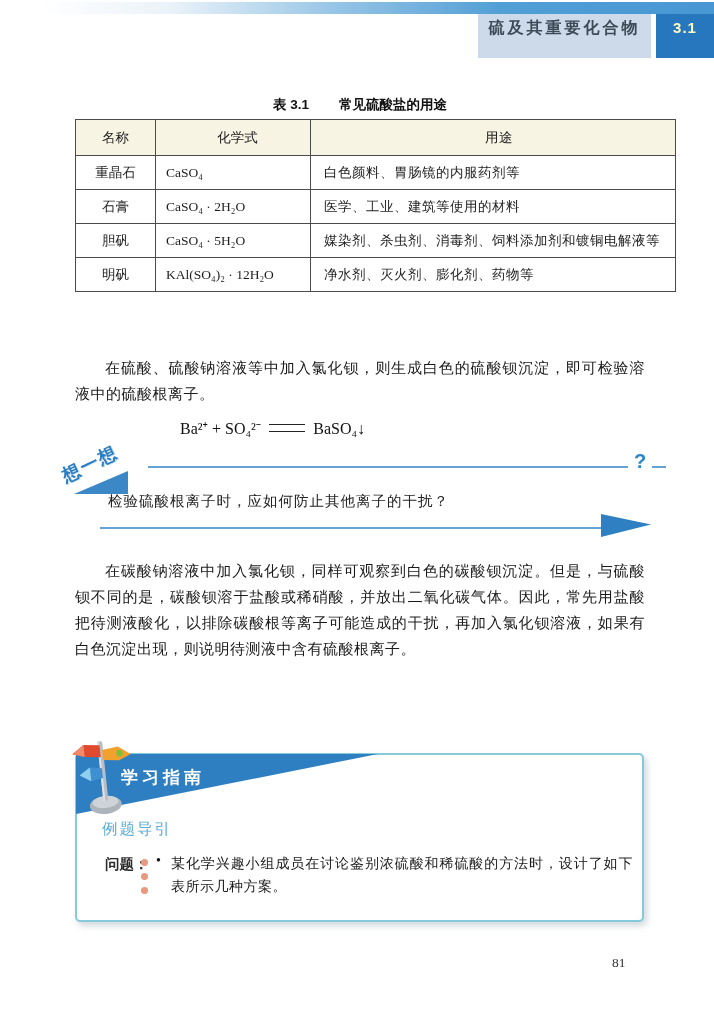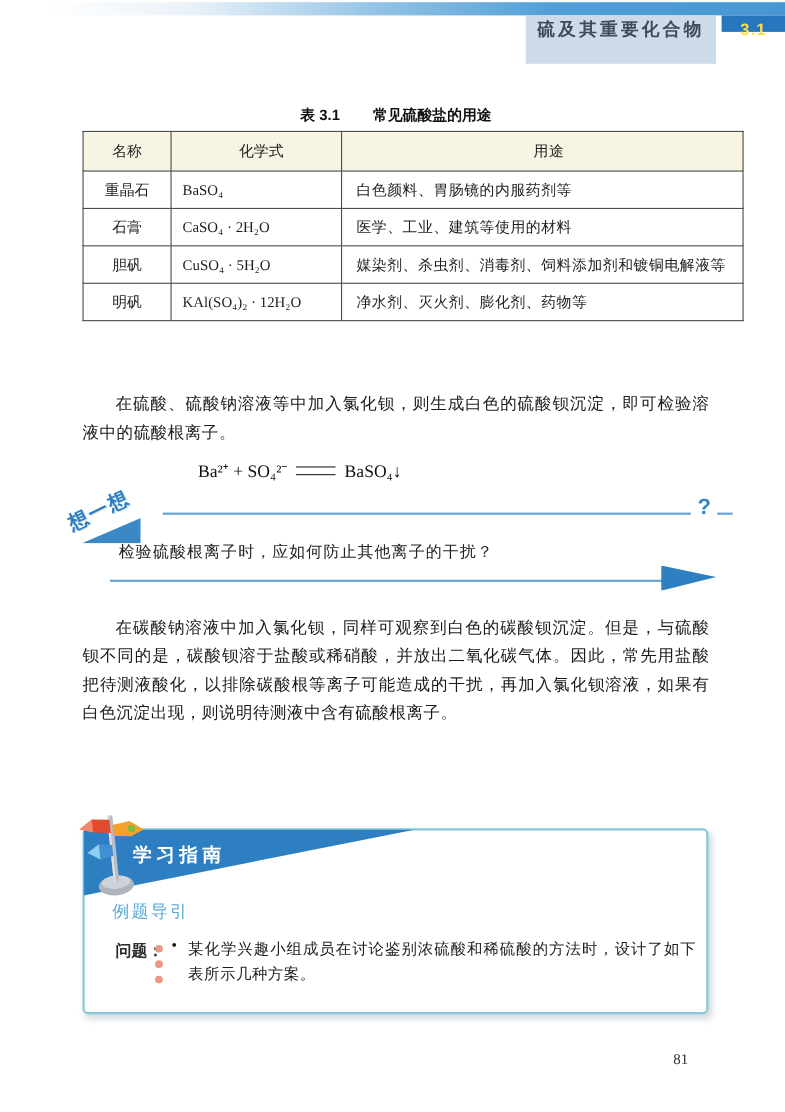--- a/index.html
+++ b/index.html
@@ -3,22 +3,22 @@
 <meta charset="utf-8">
 <style>
   html,body{margin:0;padding:0;background:#e9e9e9;}
   .page{position:relative;width:714px;height:1011px;background:#ffffff;overflow:hidden;
         font-family:"Liberation Serif",serif;}
   
   .topbar{position:absolute;left:0;top:2px;width:714px;height:12px;
     background:linear-gradient(90deg,#ffffff 6%,#eaf2f9 24%,#93c3e5 48%,#529fd6 70%,#4697d3 100%);}
   .chapter-band{position:absolute;left:478px;top:14px;width:173px;height:44px;background:#ccdae9;
     color:#3d4a57;font:bold 16px/28px "Liberation Sans",sans-serif;text-align:center;letter-spacing:3px;}
-  .section-badge{position:absolute;left:656px;top:14px;width:58px;height:15px;background:#2677bd;
-    color:#fde047;font:bold 15px/28px "Liberation Sans",sans-serif;text-align:center;letter-spacing:1px;}
+  .section-badge{position:absolute;left:656px;top:14px;width:58px;height:44px;background:#2677bd;
+    color:#fef9c3;font:bold 15px/28px "Liberation Sans",sans-serif;text-align:center;letter-spacing:1px;}
   
   .table-caption{position:absolute;left:75px;top:96px;width:570px;text-align:center;
     font:bold 13.5px "Liberation Sans",sans-serif;color:#111;}
   .table-caption .cap-label{margin-right:30px;}
   .salt-table{position:absolute;left:75px;top:119px;width:570px;border-collapse:collapse;
     font:13.5px "Liberation Serif",serif;color:#1d1d1d;table-layout:fixed;}
   .salt-table th,.salt-table td{border:1px solid #4b4b4b;}
   .salt-table th{height:33px;background:#f7f4e3;font-weight:normal;text-align:center;}
   .salt-table td{height:31px;}
   .col-name{width:77px;text-align:center;}
@@ -80,31 +80,31 @@
     <thead>
         <tr id="salt-head">
           <th class="col-name">名称</th>
           <th class="col-formula">化学式</th>
           <th class="col-use">用途</th>
         </tr>
       </thead>
     <tbody id="salt-body">
         <tr>
           <td class="col-name">重晶石</td>
-          <td class="col-formula">BaSO₄</td>
+          <td class="col-formula">CaSO₄</td>
           <td class="col-use">白色颜料、胃肠镜的内服药剂等</td>
         </tr>
         <tr>
           <td class="col-name">石膏</td>
           <td class="col-formula">CaSO₄ · 2H₂O</td>
           <td class="col-use">医学、工业、建筑等使用的材料</td>
         </tr>
         <tr>
           <td class="col-name">胆矾</td>
-          <td class="col-formula">CuSO₄ · 5H₂O</td>
+          <td class="col-formula">CaSO₄ · 5H₂O</td>
           <td class="col-use">媒染剂、杀虫剂、消毒剂、饲料添加剂和镀铜电解液等</td>
         </tr>
         <tr>
           <td class="col-name">明矾</td>
           <td class="col-formula">KAl(SO₄)₂ · 12H₂O</td>
           <td class="col-use">净水剂、灭火剂、膨化剂、药物等</td>
         </tr>
       </tbody>
   </table>
 

